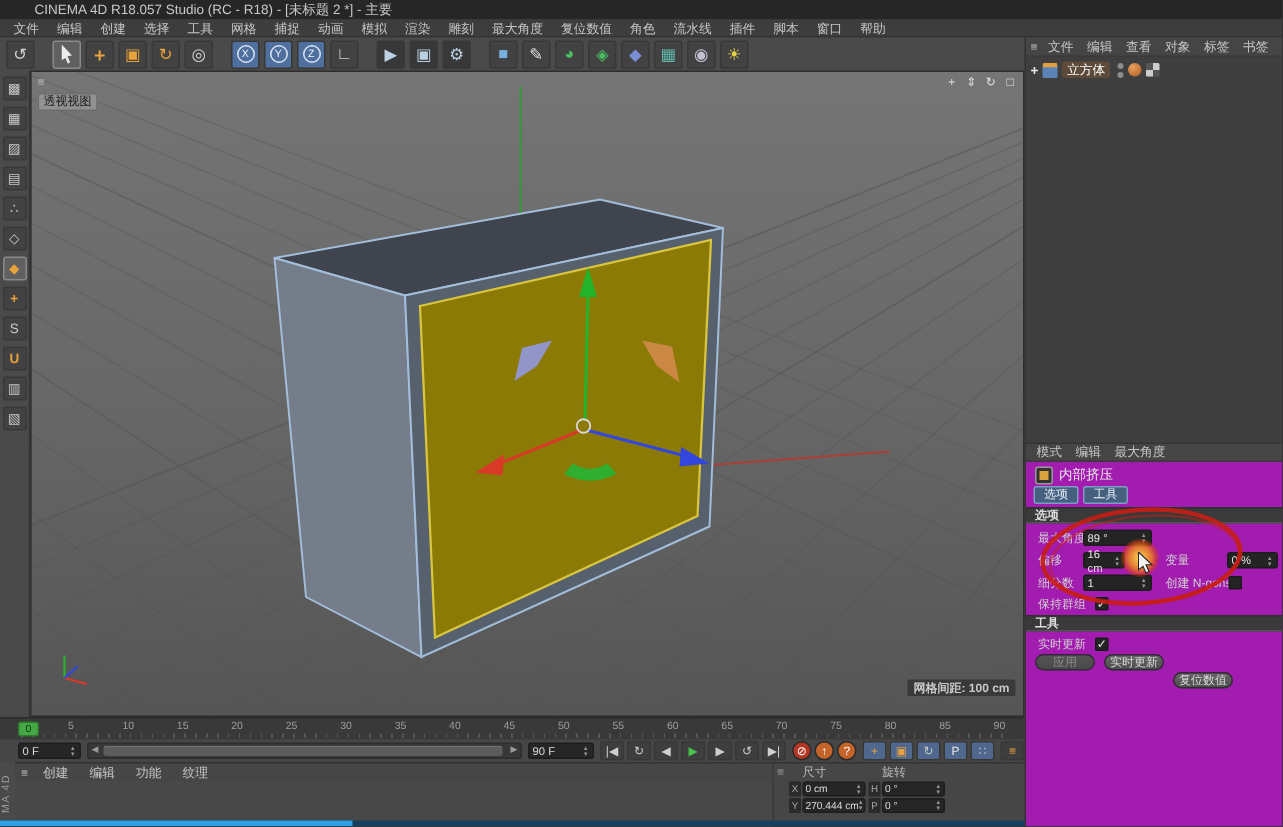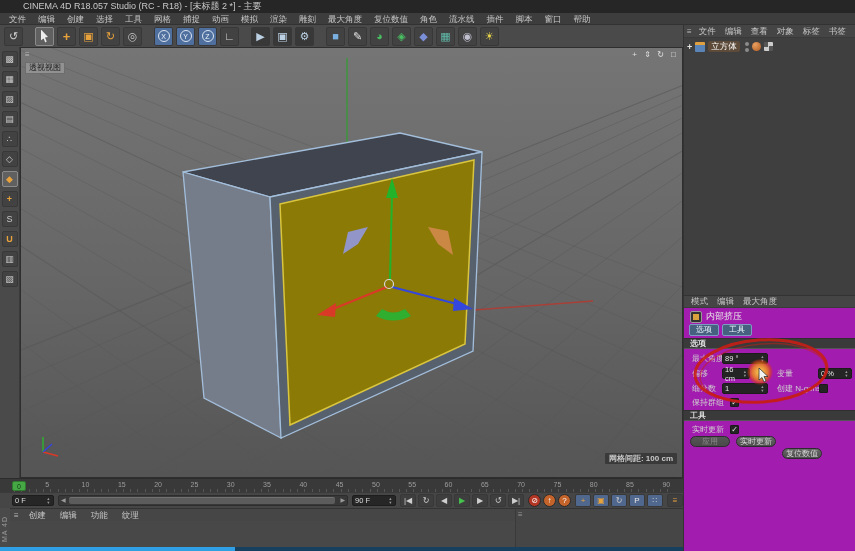--- a/index.html
+++ b/index.html
@@ -352,20 +352,54 @@
         <span class="mi">纹理</span>
       </div>
     <div class="mm-body"></div>
   </div>
 
   <div class="brand">MA 4D</div>
 
   <div class="coords">
     <span class="burger">≡</span>
     <div id="coordGroups" style="display:flex;gap:2px;">
+        <div class="coord-group">
+          <div class="cg-title">尺寸</div>
+          <div class="coord-row">
+            <span class="axis-tag">X</span>
+            <span class="coord-field">
+              <span>0 cm</span>
+              <span class="spin">▴<br>▾</span>
+            </span>
+          </div>
+          <div class="coord-row">
+            <span class="axis-tag">Y</span>
+            <span class="coord-field">
+              <span>270.444 cm</span>
+              <span class="spin">▴<br>▾</span>
+            </span>
+          </div>
+        </div>
+        <div class="coord-group">
+          <div class="cg-title">旋转</div>
+          <div class="coord-row">
+            <span class="axis-tag">H</span>
+            <span class="coord-field">
+              <span>0 °</span>
+              <span class="spin">▴<br>▾</span>
+            </span>
+          </div>
+          <div class="coord-row">
+            <span class="axis-tag">P</span>
+            <span class="coord-field">
+              <span>0 °</span>
+              <span class="spin">▴<br>▾</span>
+            </span>
+          </div>
+        </div>
       </div>
   </div>
 
   <div class="bottombar">
     <div class="progress"></div>
   </div>
 
   <div class="right-panel">
     <div class="om-menu">
       <span class="vp-burger">≡</span>

